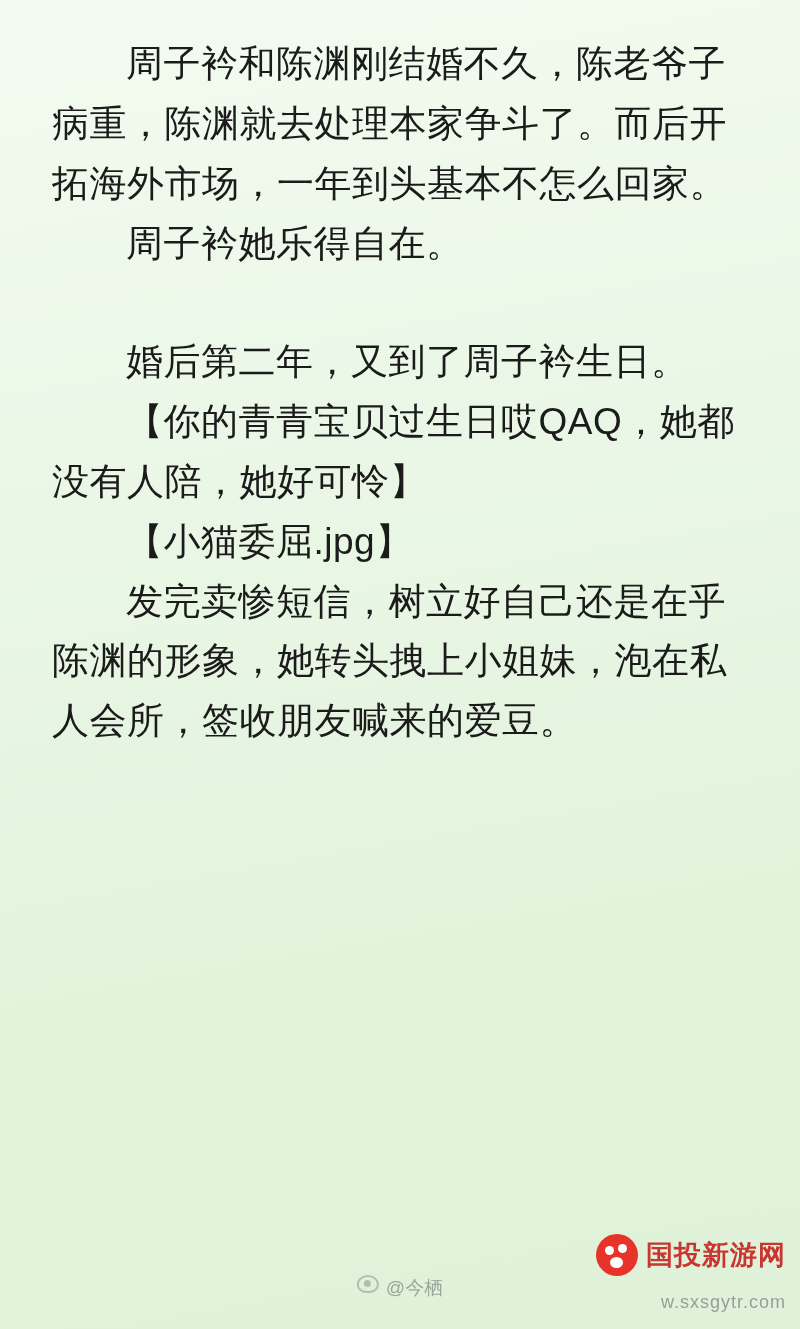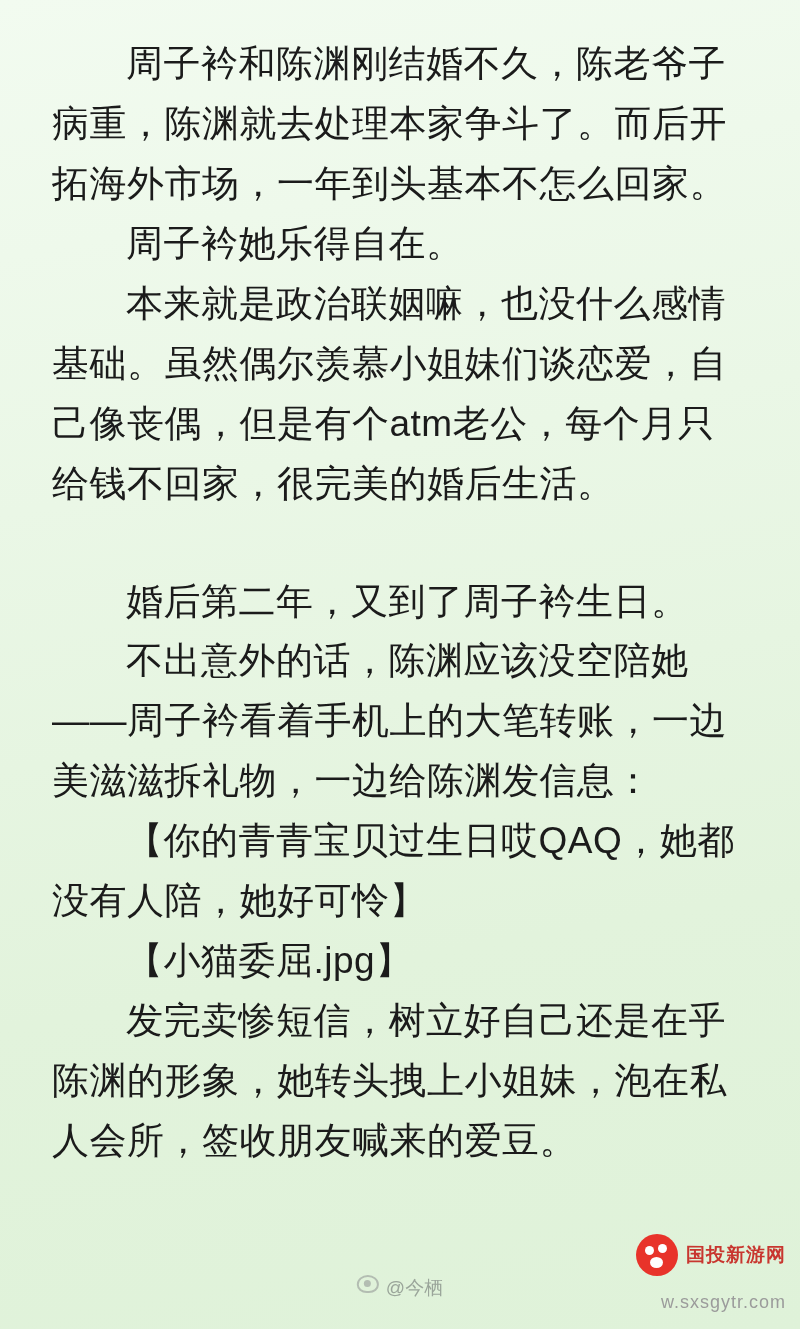--- a/index.html
+++ b/index.html
@@ -94,43 +94,41 @@
   }
   .wm-logo .d1, .wm-logo .d2, .wm-logo .d3 {
     position: absolute;
     background: #fff;
     border-radius: 50%;
   }
   .wm-logo .d1 { width: 9px; height: 9px; left: 9px; top: 12px; }
   .wm-logo .d2 { width: 9px; height: 9px; left: 22px; top: 10px; }
   .wm-logo .d3 { width: 13px; height: 11px; left: 14px; top: 23px; border-radius: 50%; }
   .wm-text {
-    font-size: 19px;
+    font-size: 27px;
     color: #c8362f;
     font-weight: 700;
     letter-spacing: 1px;
     white-space: nowrap;
   }
   .wm-url {
     font-size: 18px;
     color: #9b9b9b;
     letter-spacing: 1px;
     margin-top: 16px;
   }
 </style>
 </head>
 <body>
 
 <div class="page">
   <p class="para indent">周子衿和陈渊刚结婚不久，陈老爷子病重，陈渊就去处理本家争斗了。而后开拓海外市场，一年到头基本不怎么回家。</p>
   <p class="para indent">周子衿她乐得自在。</p>
-  <p class="para indent">本来就是政治联姻嘛，也没什么感情基础。虽然偶尔羡慕小姐妹们谈恋爱，自己像丧偶，但是有个atm老公，每个月只给钱不回家，很完美的婚后生活。</p>
   <div class="gap"></div>
   <p class="para indent">婚后第二年，又到了周子衿生日。</p>
-  <p class="para indent">不出意外的话，陈渊应该没空陪她——周子衿看着手机上的大笔转账，一边美滋滋拆礼物，一边给陈渊发信息：</p>
   <p class="para indent">【你的青青宝贝过生日哎QAQ，她都没有人陪，她好可怜】</p>
   <p class="para indent">【小猫委屈.jpg】</p>
   <p class="para indent">发完卖惨短信，树立好自己还是在乎陈渊的形象，她转头拽上小姐妹，泡在私人会所，签收朋友喊来的爱豆。</p>
 </div>
 
 <div class="footer">
   <div class="weibo-credit">
     <span class="weibo-eye"></span>
     <span>@今栖</span>
   </div>

